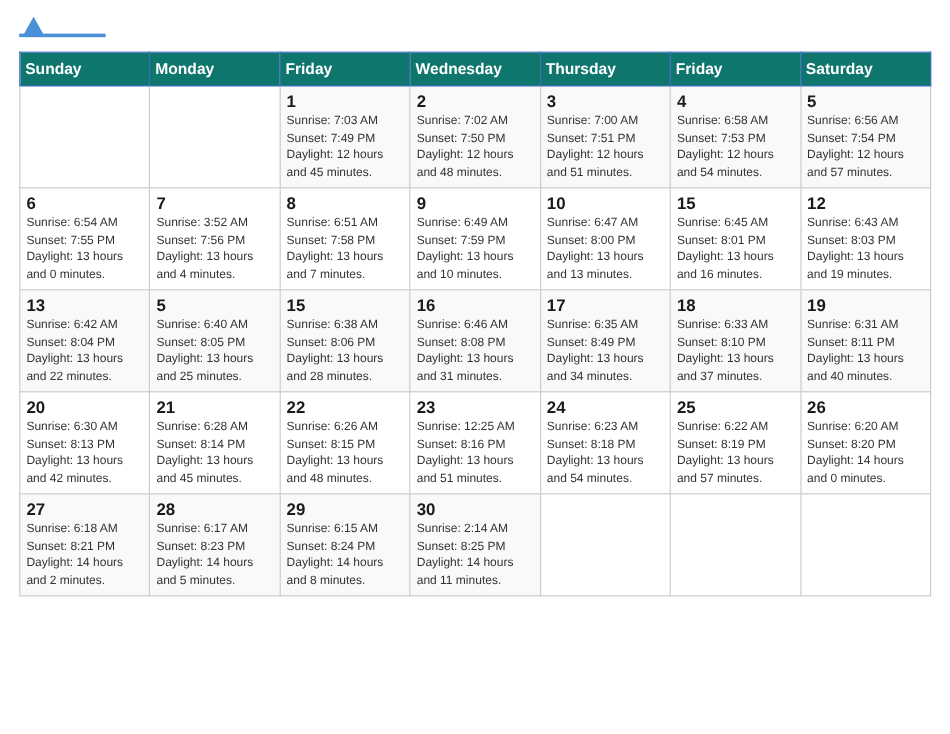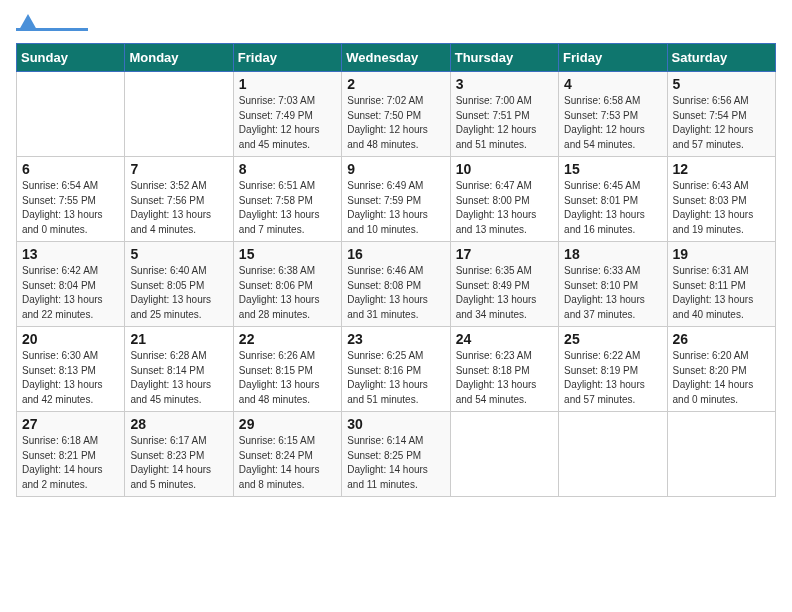--- a/index.html
+++ b/index.html
@@ -246,21 +246,21 @@
 Daylight: 13 hours and 45 minutes.</div>
         </td>
         <td>
           <span class="day-num">22</span>
           <div class="day-detail">Sunrise: 6:26 AM
 Sunset: 8:15 PM
 Daylight: 13 hours and 48 minutes.</div>
         </td>
         <td>
           <span class="day-num">23</span>
-          <div class="day-detail">Sunrise: 6:25 AM
+          <div class="day-detail">Sunrise: 12:25 AM
 Sunset: 8:16 PM
 Daylight: 13 hours and 51 minutes.</div>
         </td>
         <td>
           <span class="day-num">24</span>
           <div class="day-detail">Sunrise: 6:23 AM
 Sunset: 8:18 PM
 Daylight: 13 hours and 54 minutes.</div>
         </td>
         <td>
@@ -290,21 +290,21 @@
 Daylight: 14 hours and 5 minutes.</div>
         </td>
         <td>
           <span class="day-num">29</span>
           <div class="day-detail">Sunrise: 6:15 AM
 Sunset: 8:24 PM
 Daylight: 14 hours and 8 minutes.</div>
         </td>
         <td>
           <span class="day-num">30</span>
-          <div class="day-detail">Sunrise: 6:14 AM
+          <div class="day-detail">Sunrise: 2:14 AM
 Sunset: 8:25 PM
 Daylight: 14 hours and 11 minutes.</div>
         </td>
         <td class="empty-cell"></td>
         <td class="empty-cell"></td>
         <td class="empty-cell"></td>
       </tr>
     </tbody>
 </table>
 

